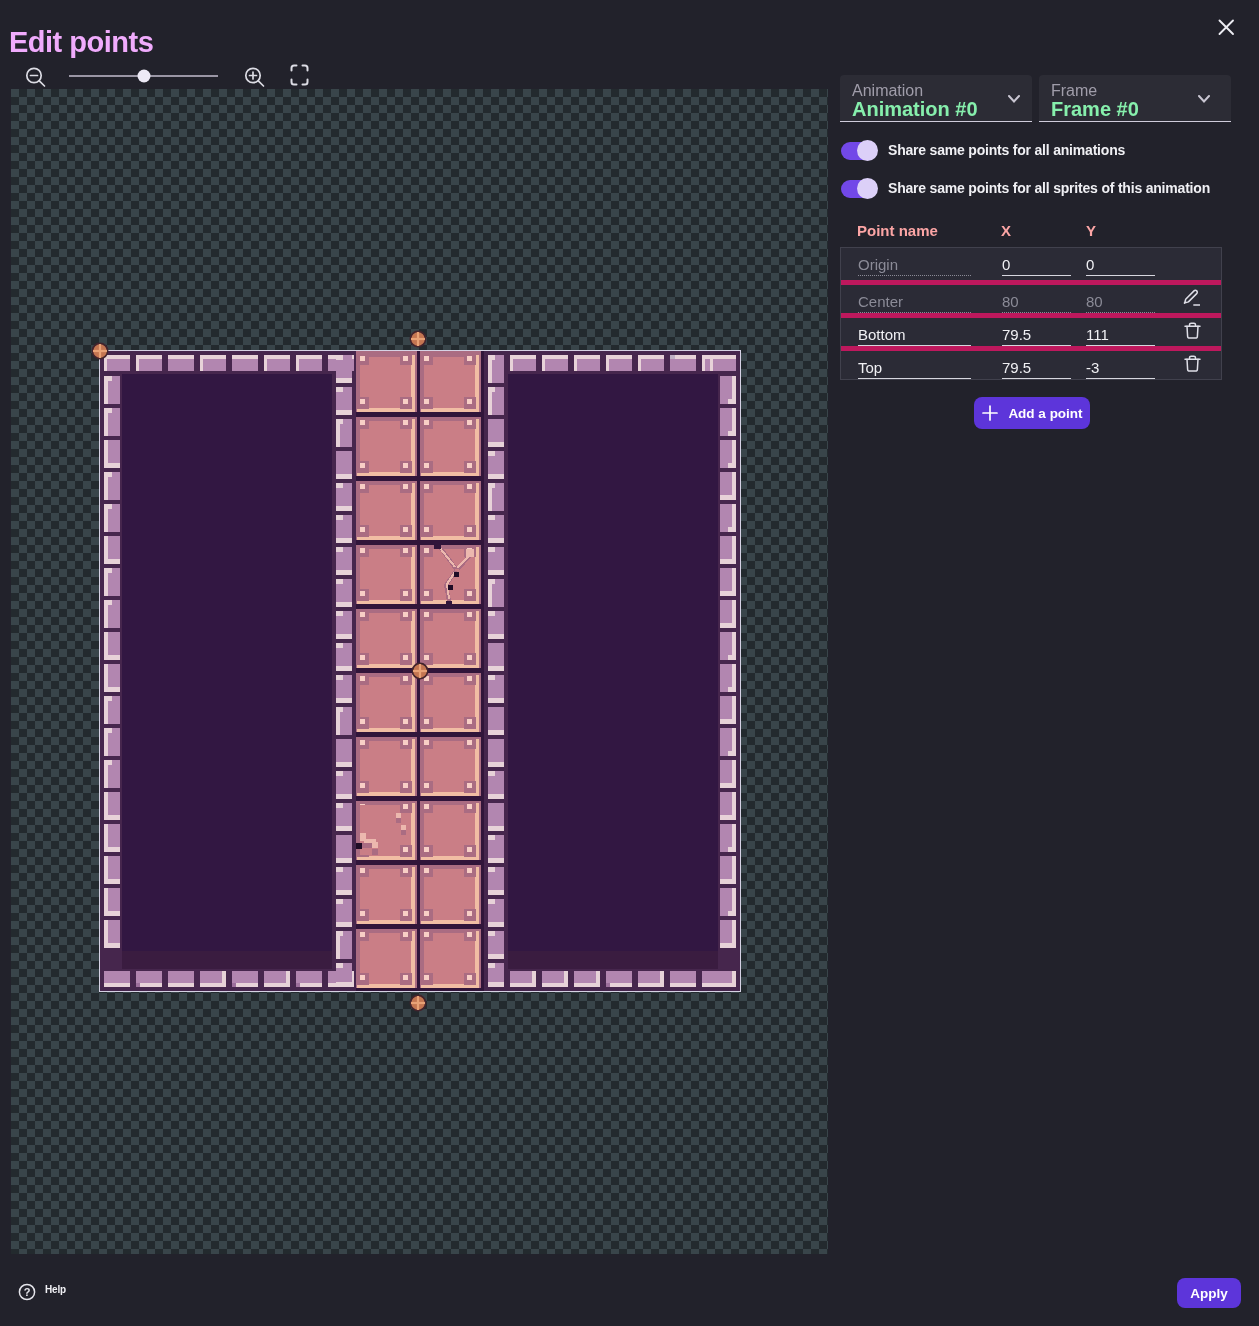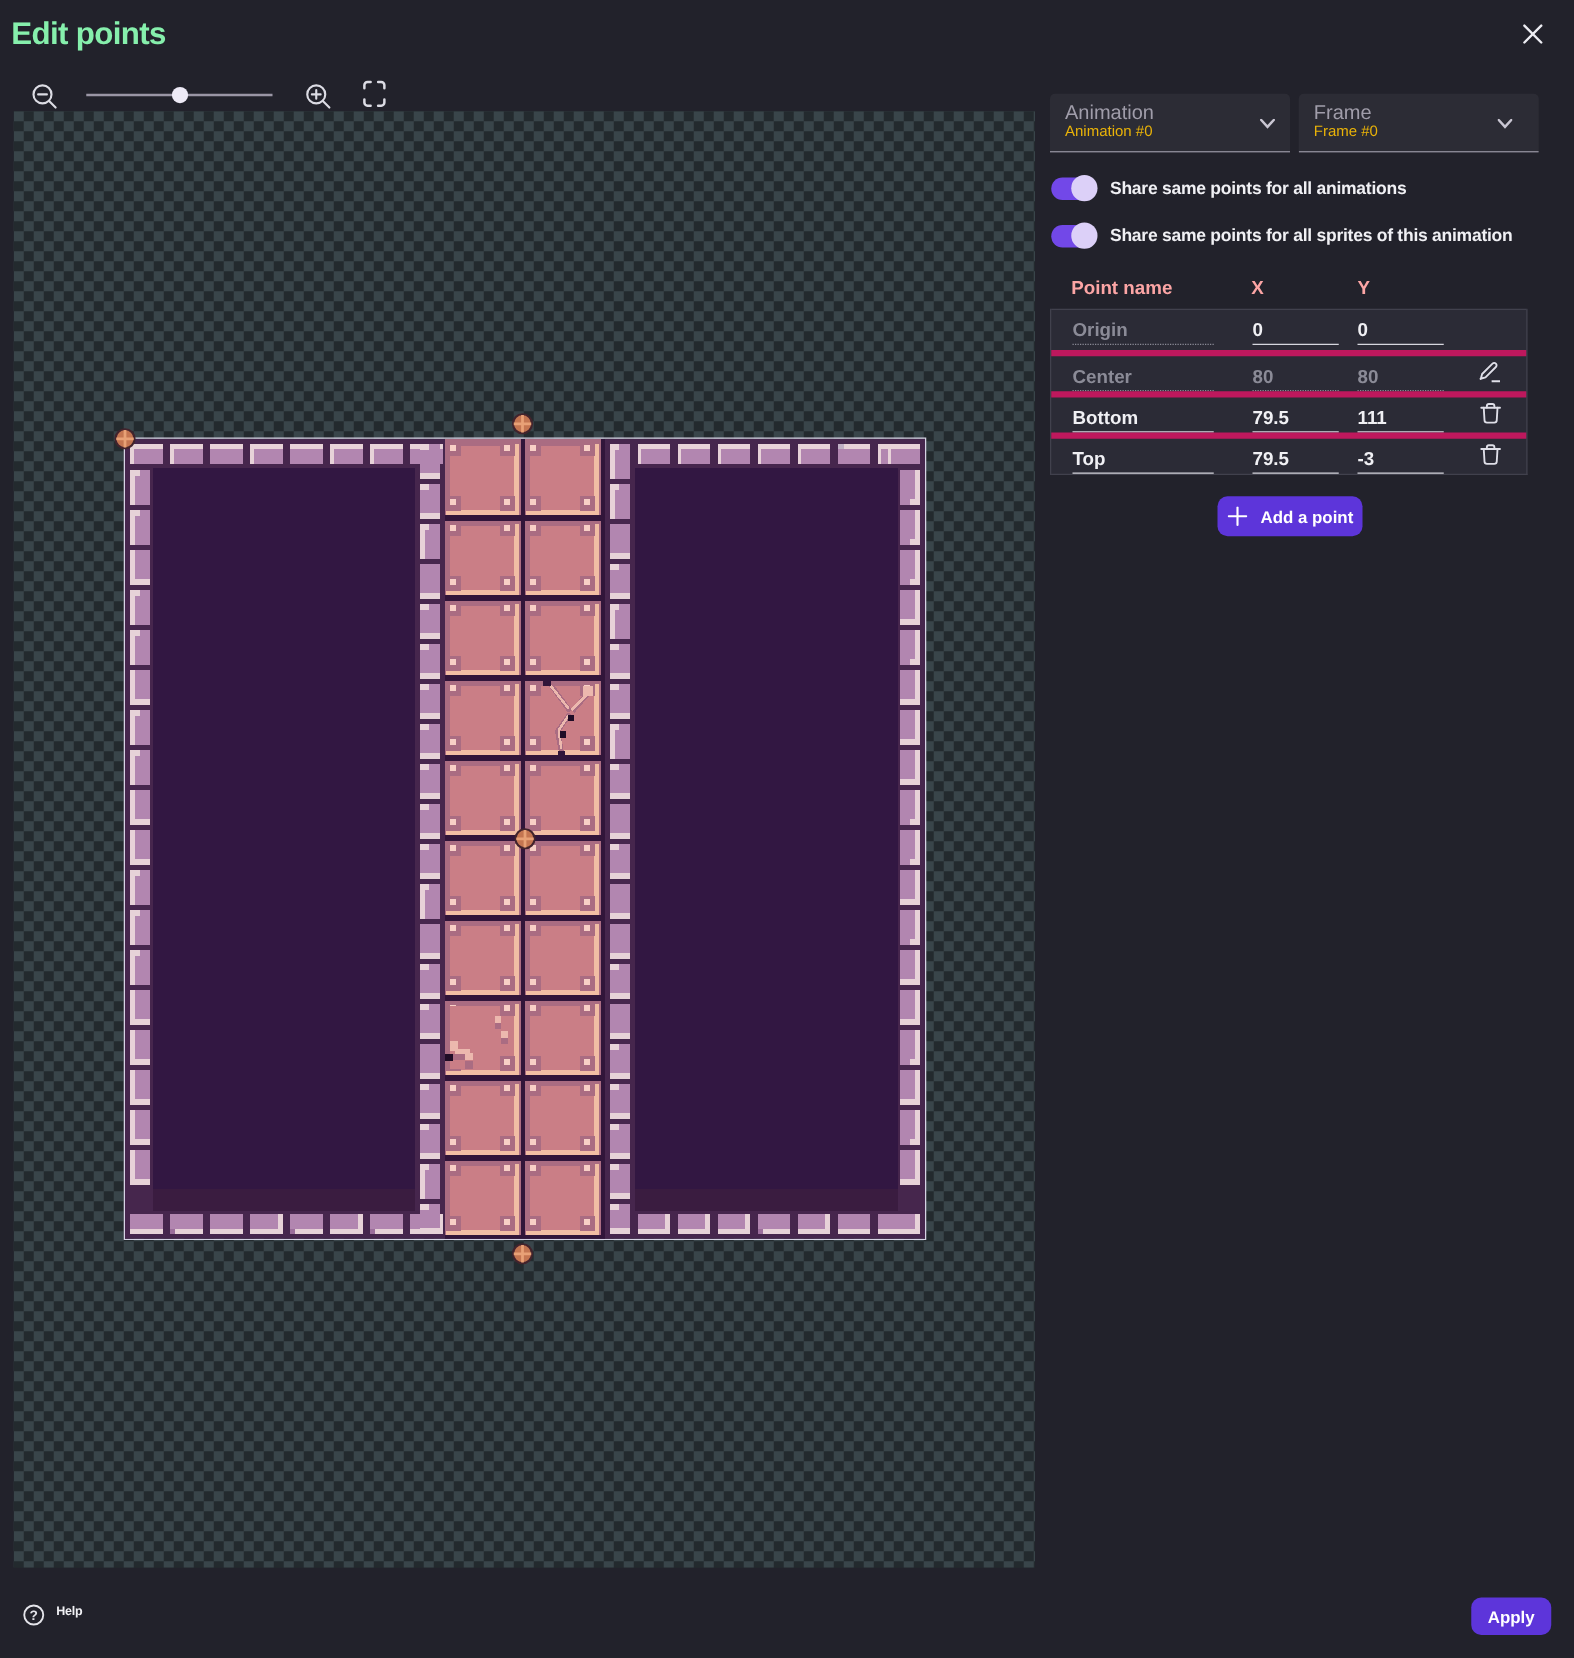--- a/index.html
+++ b/index.html
@@ -1,29 +1,29 @@
 <!DOCTYPE html>
 <html><head><meta charset="utf-8"><style>
 *{margin:0;padding:0;box-sizing:border-box}
 html,body{width:1259px;height:1326px;background:#22222b;font-family:"Liberation Sans",sans-serif;overflow:hidden}
 .abs{position:absolute}
-#title{position:absolute;left:9px;top:13px;font-size:25px;font-weight:bold;color:#86efac;letter-spacing:-0.5px}
+#title{position:absolute;left:9px;top:26px;font-size:29px;font-weight:bold;color:#f0abfc;letter-spacing:-0.5px}
 #canvas{position:absolute;left:11px;top:89px;width:817px;height:1165px;background-color:#232a2e;background-image:repeating-conic-gradient(#39454a 0% 25%, #232a2e 0% 50%);background-size:16px 16px;background-position:8px 0}
 #spritebox{position:absolute;left:99px;top:350px;width:642px;height:642px;border:1px solid #d6d2e4}
 .ddbox{position:absolute;width:192px;height:47px;background:#2c2c35;border-radius:4px 4px 0 0;border-bottom:1px solid #cfccdb}
 .ddlabel{position:absolute;left:12px;top:7px;font-size:16px;color:#a09daa}
-.ddvalue{position:absolute;left:12px;top:23px;font-size:12px;font-weight:normal;color:#eab308}
+.ddvalue{position:absolute;left:12px;top:23px;font-size:20px;font-weight:bold;color:#86efac}
 .toggletrack{position:absolute;width:33px;height:18px;border-radius:9px;background:#7248e8}
 .togglethumb{position:absolute;width:21px;height:21px;border-radius:50%;background:#dcd0f8}
 .tlabel{position:absolute;font-size:14px;font-weight:bold;color:#f0f0f4;white-space:nowrap;letter-spacing:-0.2px}
 #thead{position:absolute;left:840px;top:222px;width:382px;height:25px;font-size:15px;font-weight:bold;color:#fca5a5}
 #tbl{position:absolute;left:840px;top:247px;width:382px;border:1px solid #41414d;border-top:none;background:#2b2b36}
 .trow{position:relative;width:100%;height:33px;border-top:5px solid #be185d}
 .trow:first-child{border-top:1px solid #41414d}
-.fname,.fnum{position:absolute;top:4px;height:24px;font-size:15px;font-weight:bold;color:#f0f0f4;border-bottom:1px solid #d6d6de;line-height:25px}
+.fname,.fnum{position:absolute;top:4px;height:24px;font-size:15px;font-weight:normal;color:#f0f0f4;border-bottom:1px solid #d6d6de;line-height:25px}
 .dis{color:#8b8b97;border-bottom:1px dotted #8a8a96}
 .btn{position:absolute;display:flex;align-items:center;justify-content:center;background:#5d35da;border-radius:8px;color:#fff;font-weight:bold;font-size:13.5px}
 </style></head><body>
 <div id="title">Edit points</div>
 <svg style="position:absolute;left:1218px;top:19px" width="17" height="17">
 <g stroke="#ececf2" stroke-width="1.9" stroke-linecap="round">
 <line x1="1.5" y1="1.5" x2="15" y2="15"></line>
       <line x1="15" y1="1.5" x2="1.5" y2="15"></line>
 </g>
   </svg>

